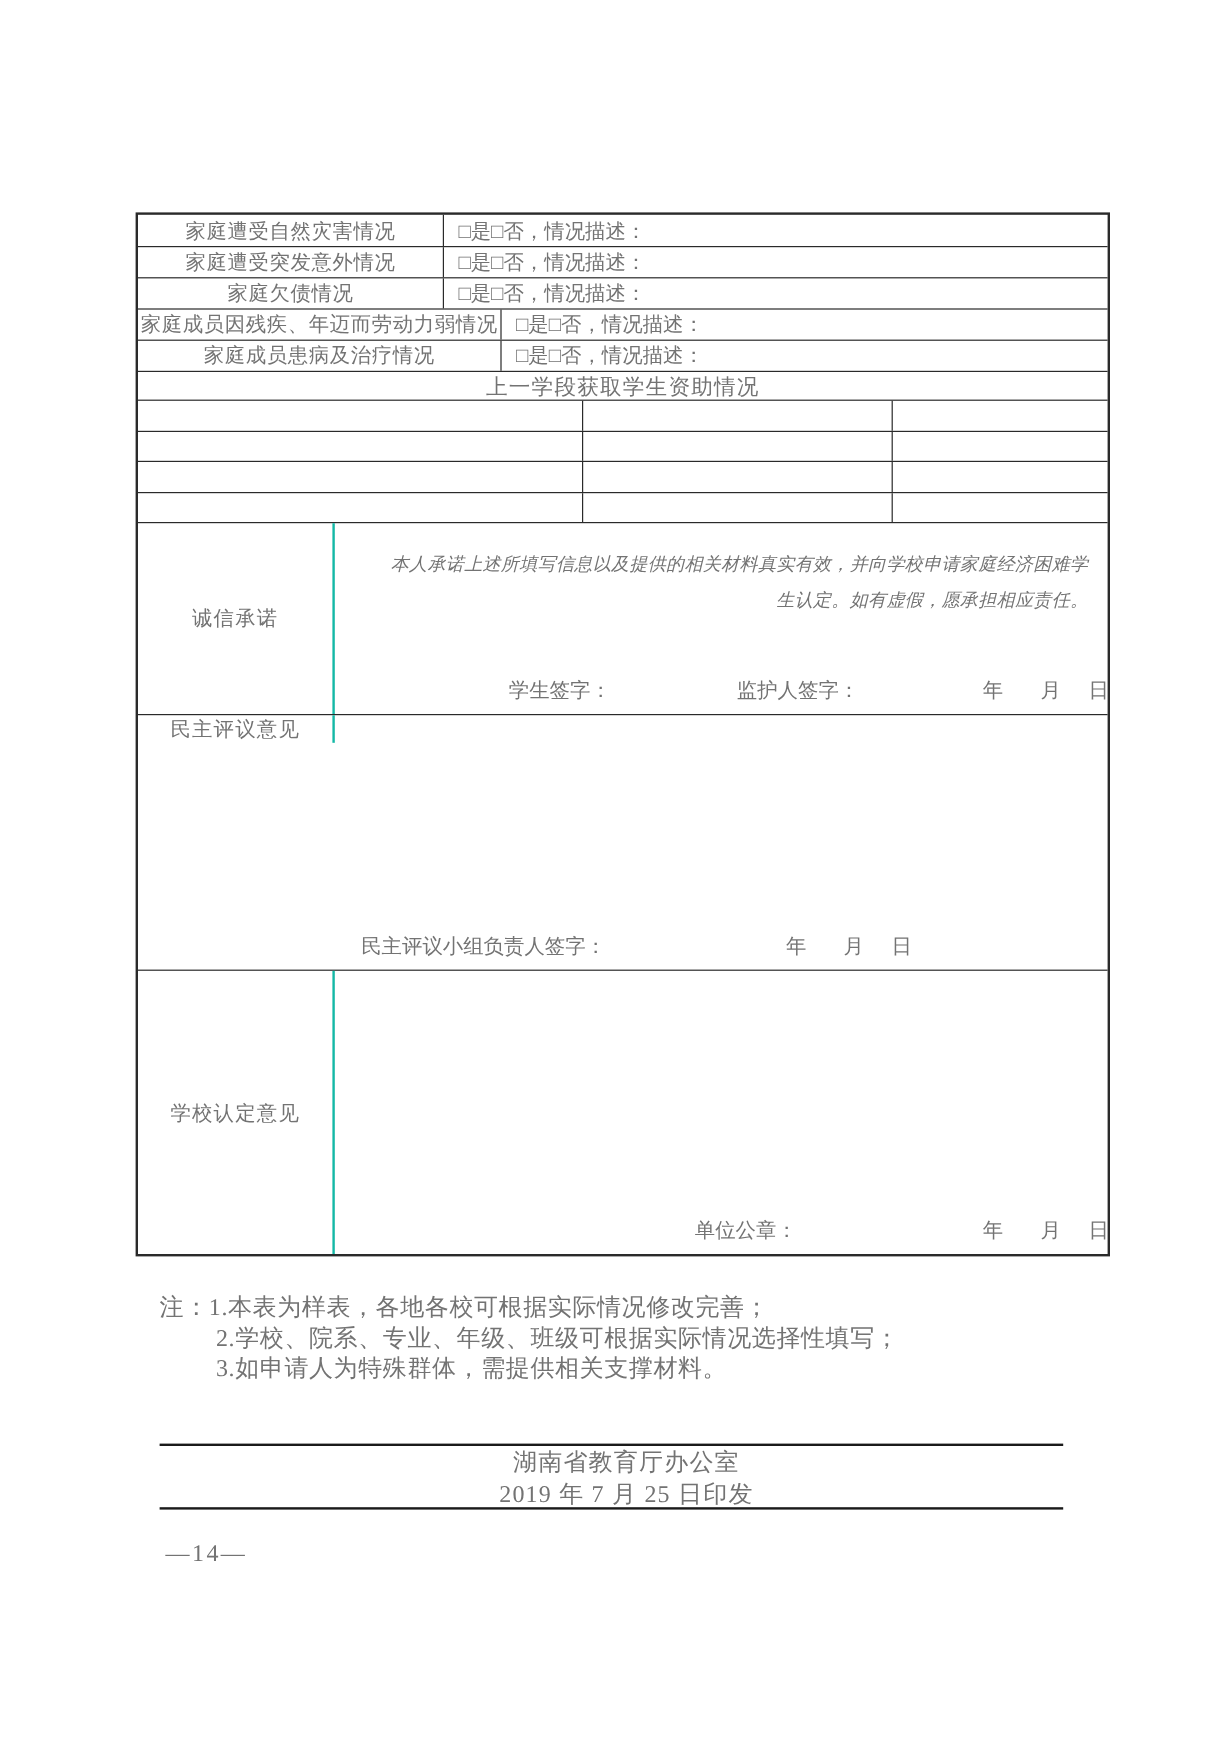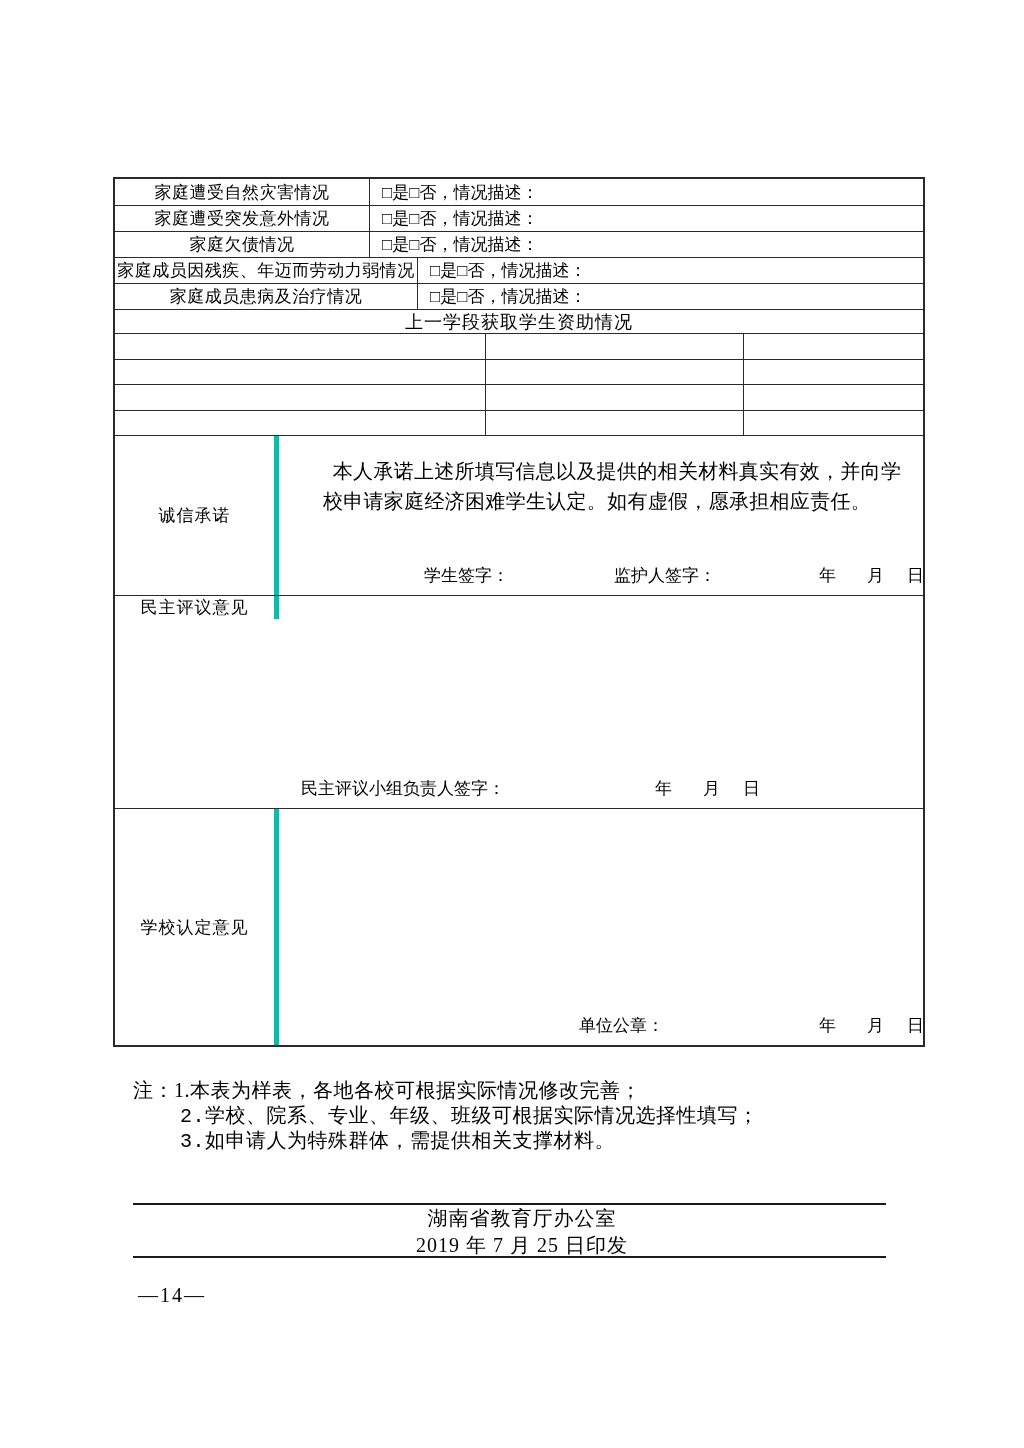--- a/index.html
+++ b/index.html
@@ -1,18 +1,18 @@
 <!DOCTYPE html>
 <html><head>
 <meta charset="utf-8">
 <style>
   html,body { margin:0; padding:0; background:#ffffff; }
   .sheet {
     position:relative; width:1024px; height:1448px; background:#ffffff;
-    font-family:"Liberation Serif","DejaVu Serif",serif; color:#000000;
+    font-family:"Liberation Serif","DejaVu Serif",serif; color:#737373;
     overflow:hidden;
   }
 
   
   .form-table {
     position:absolute; left:113px; top:177px; width:812px;
     border:2px solid #2a2a2a; box-sizing:border-box; background:#fff;
   }
   .row { display:flex; border-top:1px solid #2a2a2a; box-sizing:border-box; }
   .row.first { border-top:none; }
@@ -37,38 +37,38 @@
     display:flex; justify-content:center; align-items:center;
     border-right:1px solid #2a2a2a; height:100%;
   }
   .cell.c1 { width:371px; }
   .cell.c2 { width:258px; }
   .cell.c3 { flex:1; border-right:none !important; }
   .aid-empty { height:25.5px; }
 
   .big { font-size:17px; }
   .big .label2 {
-    width:164px; border-right:5px solid #14b8a6;
+    width:164px; border-right:2px solid #14b8a6;
     display:flex; justify-content:center; align-items:center; letter-spacing:1px;
   }
   .big .content { flex:1; position:relative; }
   .integrity  { height:160px; }
   .democratic { height:213px;flex-direction:column; }
   .school     { height:237px; }
 
   .statement {
     margin:20px 16px 0 8px; text-indent:2em; line-height:30px;
-    font-size:20px; letter-spacing:0.3px; text-align:center;
+    font-size:15px; letter-spacing:0.3px; text-align:right;font-style:italic;
   }
   .sig { position:absolute; bottom:8px; font-size:17px; white-space:nowrap; }
 
   
   .notes { position:absolute; left:133px; top:1078px; width:740px;
            font-size:20px; line-height:25.5px; letter-spacing:0.5px; }
-  .note-indent { padding-left:47px;font-family:Liberation Mono, monospace; }
+  .note-indent { padding-left:47px; }
 
   
   .rule { position:absolute; left:133px; width:753px; height:2px; background:#1a1a1a; }
   .rule-top { top:1203px; }
   .rule-bottom { top:1256px; }
   .footer-row {
     position:absolute; left:133px; top:1205px; width:753px; height:51px;
     display:flex; align-items:center; justify-content:space-between;
     padding:0 2px 0 27px; box-sizing:border-box; font-size:20px; letter-spacing:1px;flex-direction:column;
   }

